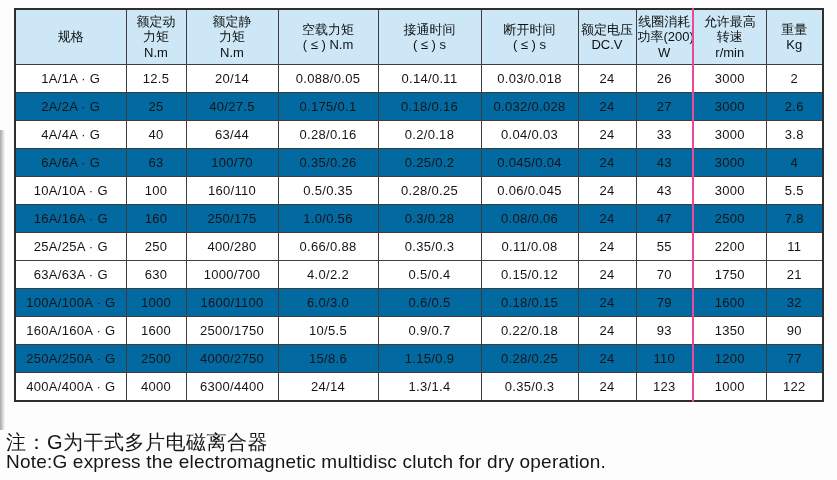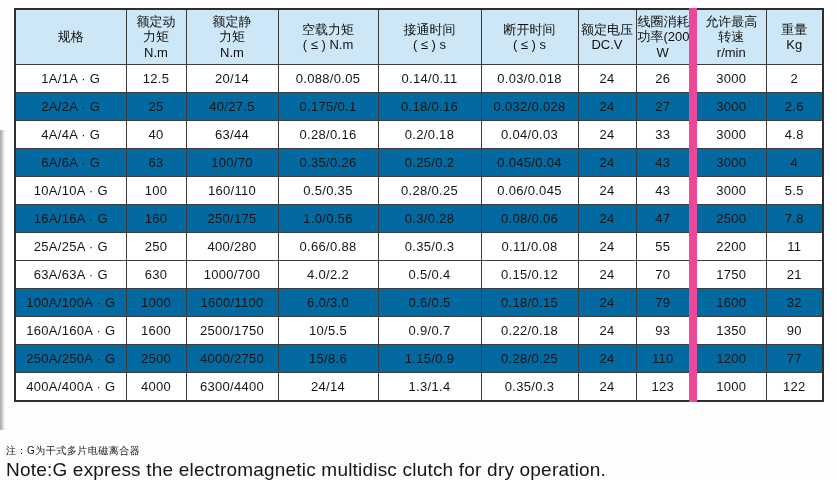--- a/index.html
+++ b/index.html
@@ -53,38 +53,38 @@
     color: #101010;
   }
   .spec tbody td {
     height: 27px;
     font-size: 13px;
     letter-spacing: .3px;
     background: #ffffff;
   }
   .spec tbody tr.alt td { background: #0369a1; }
   
-  .spec th:nth-child(9), .spec td:nth-child(9) { border-left: 8px solid #ec4899; }
+  .spec th:nth-child(9), .spec td:nth-child(9) { border-left: 2px solid #ec4899; }
   col.c0 { width: 111px; }
   col.c1 { width: 60px; }
   col.c2 { width: 92px; }
   col.c3 { width: 100px; }
   col.c4 { width: 103px; }
   col.c5 { width: 97px; }
   col.c6 { width: 58px; }
   col.c7 { width: 57px; }
   col.c8 { width: 73px; }
   col.c9 { width: 57px; }
   .notes {
     position: absolute;
     left: 6px;
     top: 433px;
     line-height: 19px;
   }
-  .note-cn { font-size: 10px; letter-spacing: .5px; margin-top: 8px; }
+  .note-cn { font-size: 20px; letter-spacing: .5px; }
   .note-en { font-size: 19px; letter-spacing: .2px; }
 </style>
 </head>
 <body>
 
 <div class="sheet">
   <div class="scan-edge"></div>
 
   <table class="spec">
     <colgroup>
@@ -174,21 +174,21 @@
         <tr>
           <td>4A/4A · G</td>
           <td>40</td>
           <td>63/44</td>
           <td>0.28/0.16</td>
           <td>0.2/0.18</td>
           <td>0.04/0.03</td>
           <td>24</td>
           <td>33</td>
           <td>3000</td>
-          <td>4.8</td>
+          <td>3.8</td>
         </tr>
         <tr class="alt">
           <td>6A/6A · G</td>
           <td>63</td>
           <td>100/70</td>
           <td>0.35/0.26</td>
           <td>0.25/0.2</td>
           <td>0.045/0.04</td>
           <td>24</td>
           <td>43</td>

